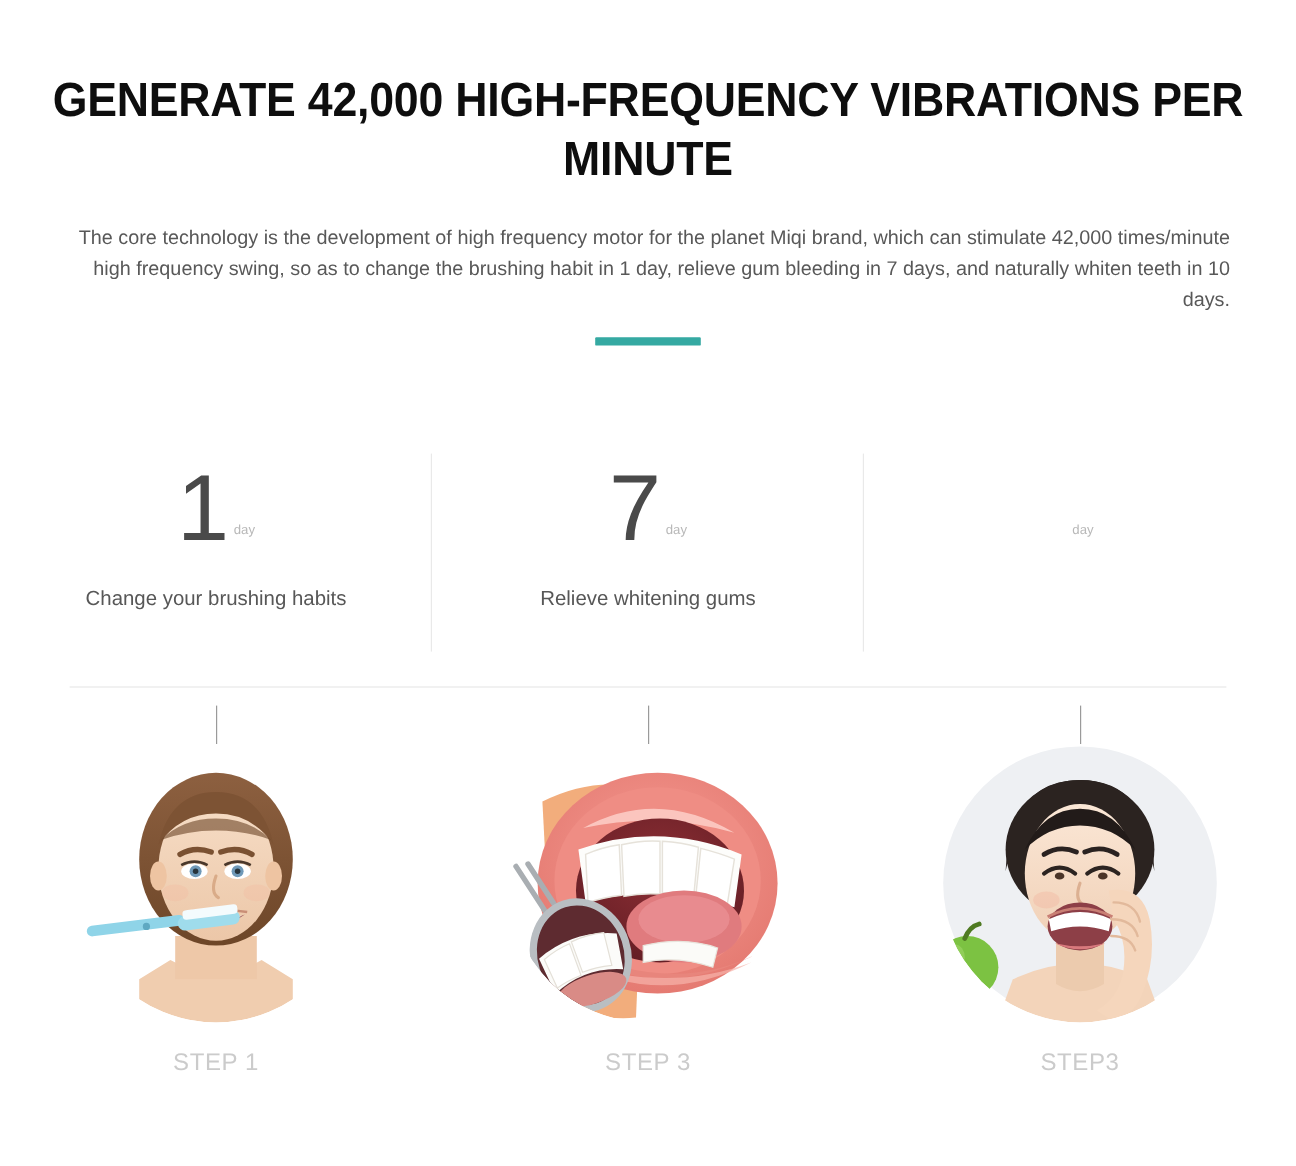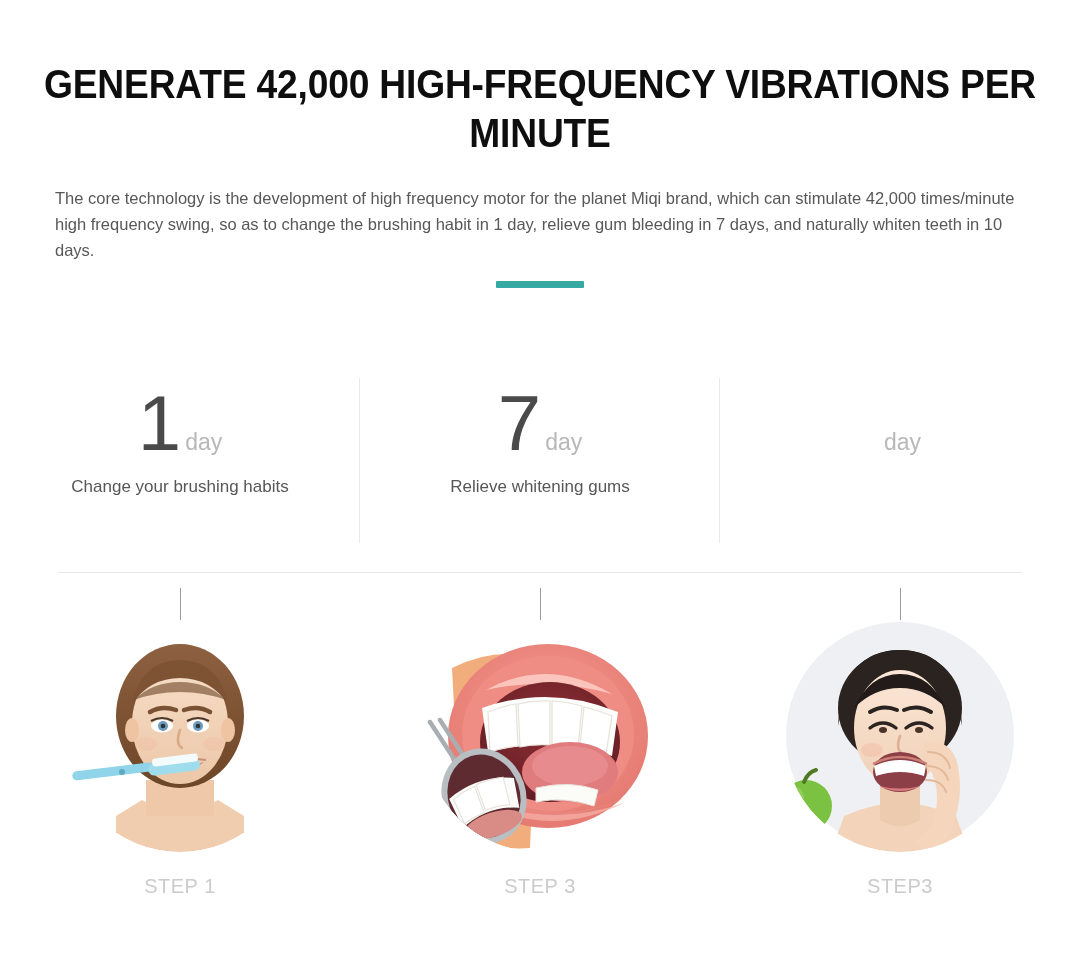--- a/index.html
+++ b/index.html
@@ -35,21 +35,21 @@
     transform: scaleX(0.93);
     transform-origin: center top;
   }
 
   .hero-desc {
     position: absolute;
     top: 185px;
     left: 50%;
     transform: translateX(-50%);
     width: 970px;
-    text-align: left;
+    text-align: right;
     font-size: 16.5px;
     line-height: 26px;
     color: #585858;
     font-family: "Liberation Sans", sans-serif;
   }
 
   .accent-bar {
     position: absolute;
     top: 281px;
     left: 50%;
@@ -97,30 +97,30 @@
   .stat-number {
     font-size: 78px;
     line-height: 82px;
     font-weight: 200;
     color: #4a4a4a;
     font-family: "Liberation Sans", sans-serif;
     letter-spacing: -1px;
   }
 
   .stat-unit {
-    font-size: 23px;
+    font-size: 11px;
     line-height: 17px;
     color: #b8b8b8;
     margin-left: 5px;
     margin-bottom: 13px;
     font-family: "Liberation Sans", sans-serif;
   }
 
   .stat-caption {
-    margin-top: 12px;
+    margin-top: 24px;
     font-size: 17px;
     line-height: 22px;
     color: #575757;
     text-align: center;
     font-family: "Liberation Sans", sans-serif;
   }
 
   
   .section-rule {
     position: absolute;

